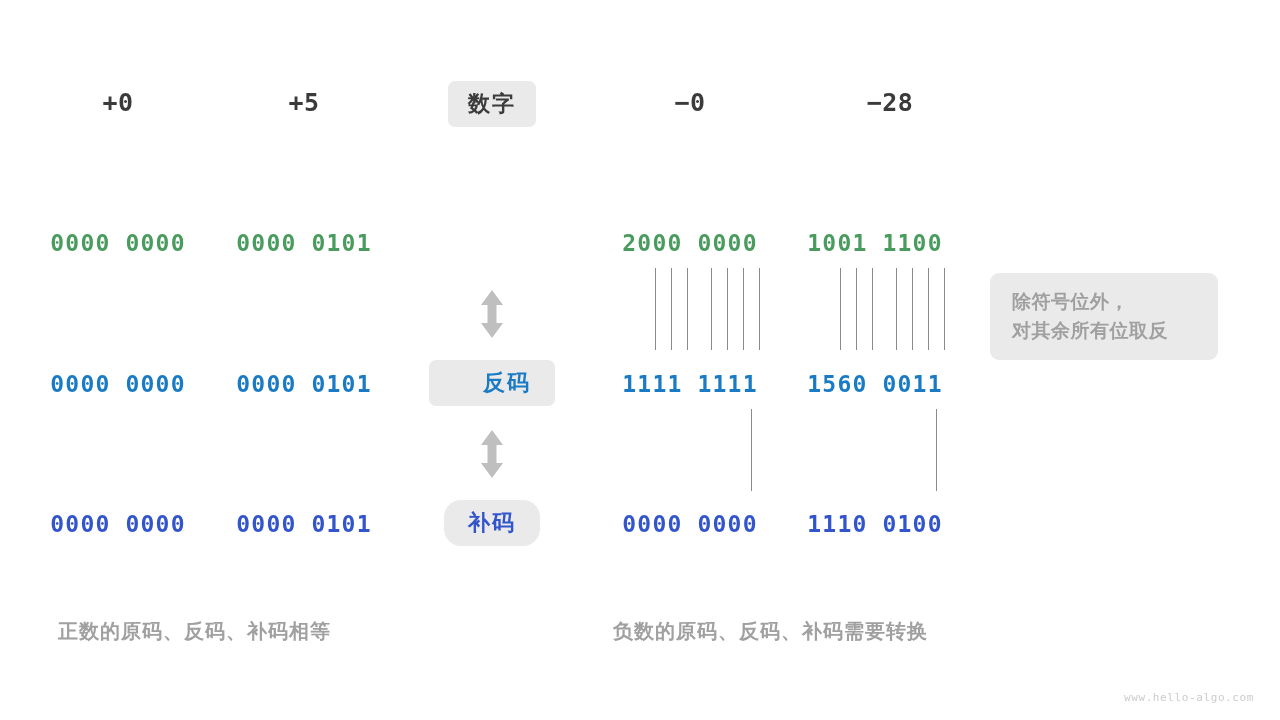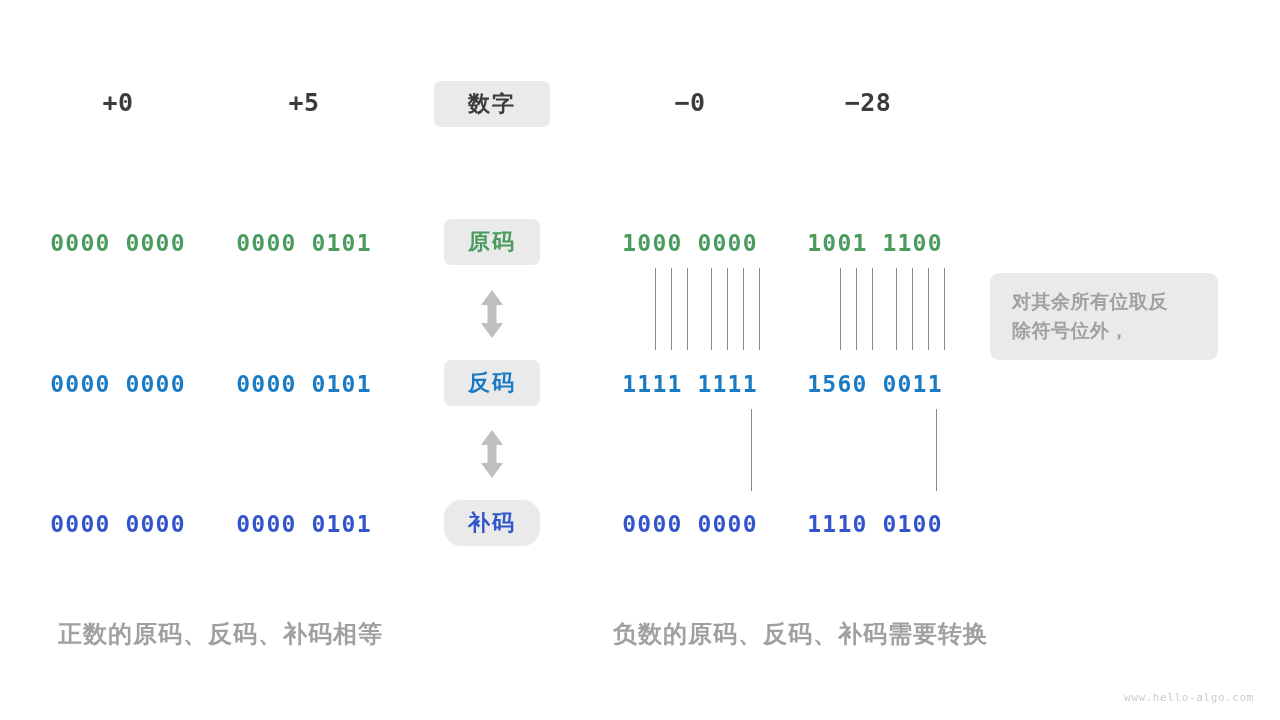--- a/index.html
+++ b/index.html
@@ -41,34 +41,34 @@
   .chip {
     background: #eaeaea;
     border-radius: 7px;
     display: flex;
     align-items: center;
     justify-content: center;
     font-weight: bold;
     transform: translateX(-50%);
   }
   .chip-head {
-    width: 116px;
+    width: 88px;
     height: 46px;
     font-size: 22px;
     color: #3b3b3b;
     letter-spacing: 2px;
   }
   .chip-row {
     width: 96px;
     height: 46px;
     font-size: 22px;
     letter-spacing: 2px;
   }
   .chip-yuan  { color: #4a9b5e; }
-  .chip-fan   { color: #1a7bc4; }
+  .chip-fan   { color: #1a7bc4; padding-left: 30px; }
   .chip-bu    { color: #3355cc; }
 
   
   .bits {
     font-family: "DejaVu Sans Mono", "Liberation Mono", monospace;
     font-size: 23px;
     font-weight: bold;
     letter-spacing: 1.2px;
     text-align: center;
     transform: translateX(-50%);
@@ -101,21 +101,21 @@
     line-height: 1.55;
     padding: 14px 22px;
     letter-spacing: 0.5px;
   }
 
   
   .caption {
     position: absolute;
     color: #a0a0a0;
     font-weight: bold;
-    font-size: 24px;
+    font-size: 20px;
     letter-spacing: 1px;
     white-space: nowrap;
   }
 
   
   .watermark {
     position: absolute;
     right: 26px;
     bottom: 16px;
     font-family: "DejaVu Sans Mono", "Liberation Mono", monospace;
@@ -130,29 +130,28 @@
 <div class="stage">
 
   <div class="cell num-label" style="left:118px; top:88px;">+0</div>
 
   <div class="cell num-label" style="left:304px; top:88px;">+5</div>
 
   <div class="cell chip chip-head" style="left:492px; top:81px;">数字</div>
 
   <div class="cell num-label" style="left:690px; top:88px;">−0</div>
 
-  <div class="cell num-label" style="left:868px; top:88px;">−28</div>
+  <div class="cell num-label" style="left:890px; top:88px;">−28</div>
 
   <div class="cell bits bits-yuan" style="left:118px; top:230px;">0000 0000</div>
 
   <div class="cell bits bits-yuan" style="left:304px; top:230px;">0000 0101</div>
 
-  <div class="cell chip chip-row chip-yuan" style="left:492px; top:219px;">原码</div>
-
-  <div class="cell bits bits-yuan" style="left:690px; top:230px;">1000 0000</div>
+
+  <div class="cell bits bits-yuan" style="left:690px; top:230px;">2000 0000</div>
 
   <div class="cell bits bits-yuan" style="left:875px; top:230px;">1001 1100</div>
 
   <div class="cell bits bits-fan" style="left:118px; top:371px;">0000 0000</div>
 
   <div class="cell bits bits-fan" style="left:304px; top:371px;">0000 0101</div>
 
   <div class="cell chip chip-row chip-fan" style="left:492px; top:360px;">反码</div>
 
   <div class="cell bits bits-fan" style="left:690px; top:371px;">1111 1111</div>
@@ -194,22 +193,22 @@
     </svg>
   </div>
 
   <div class="dbl-arrow" style="left:492px; top:429px;">
     <svg width="30" height="50" viewBox="0 0 30 50" aria-hidden="true">
       <path d="M15 1 L26 16 L19.5 16 L19.5 34 L26 34 L15 49 L4 34 L10.5 34 L10.5 16 L4 16 Z" fill="#bfbfbf"></path>
     </svg>
   </div>
 
   <div class="note" style="left:990px; top:273px; width:184px;">
+    <div>除符号位外，</div>
     <div>对其余所有位取反</div>
-    <div>除符号位外，</div>
   </div>
 
 
   <div class="caption" style="left:58px; top:618px;">正数的原码、反码、补码相等</div>
 
   <div class="caption" style="left:613px; top:618px;text-align:center;">负数的原码、反码、补码需要转换</div>
 
   <div class="watermark">www.hello-algo.com</div>
 
 </div>

